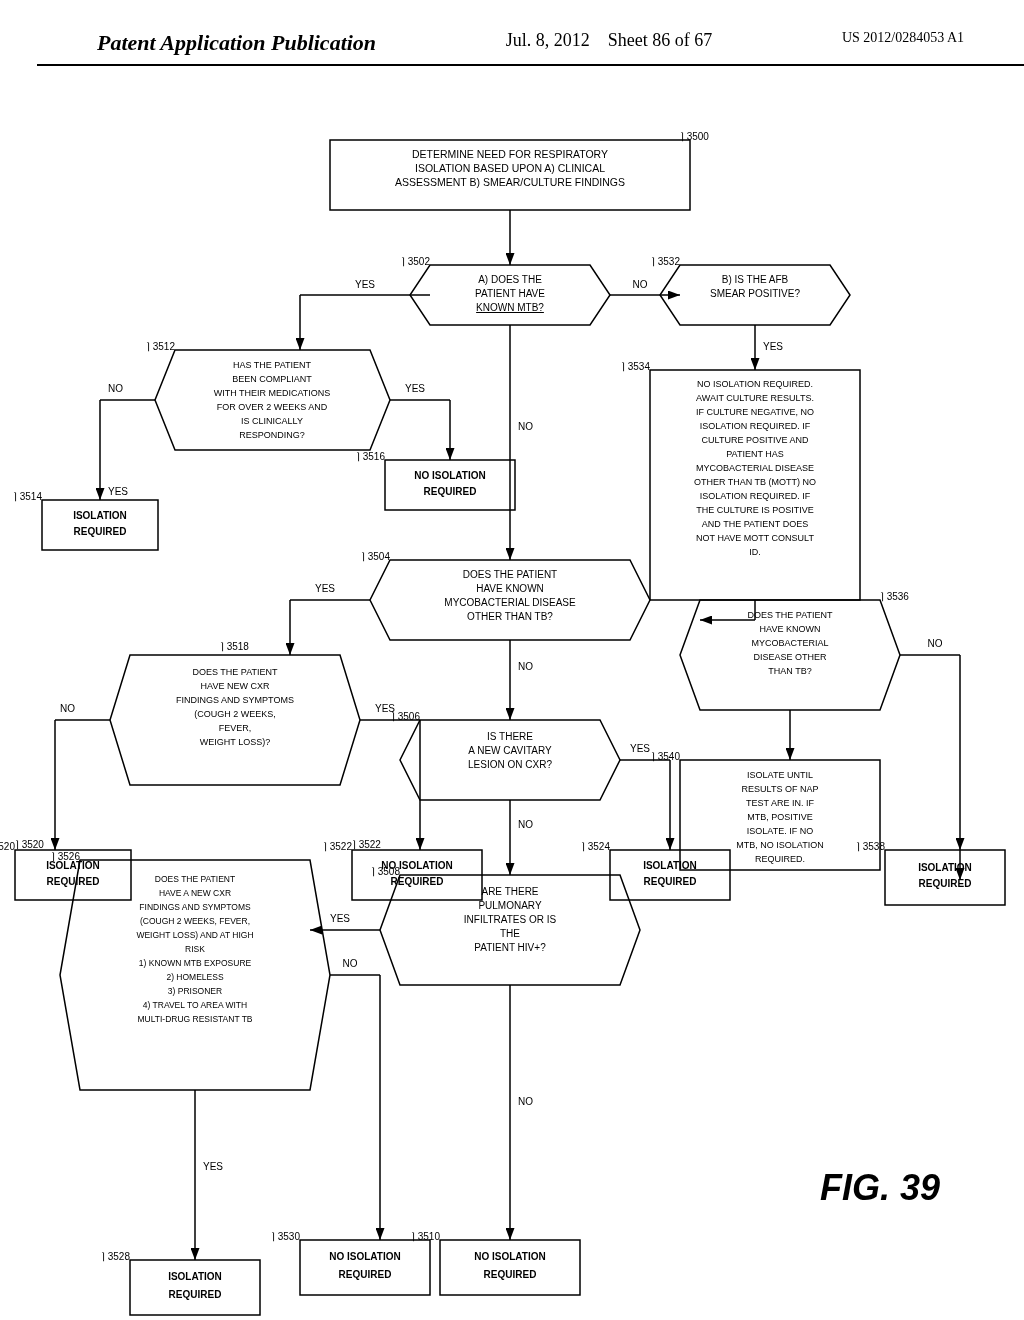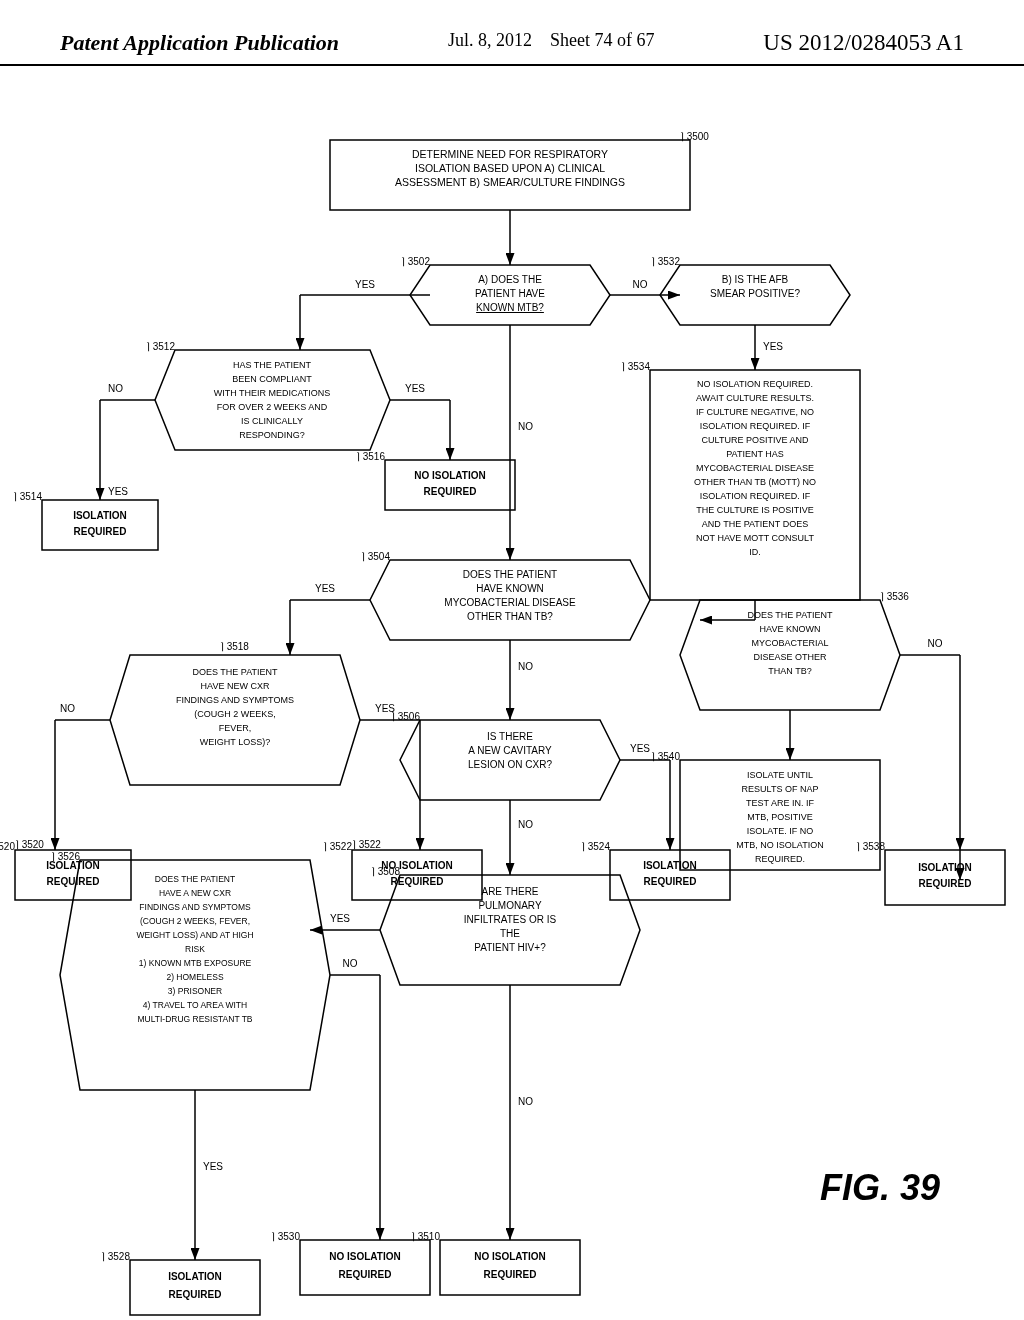--- a/index.html
+++ b/index.html
@@ -11,53 +11,54 @@
       overflow: hidden;
       position: relative;
     }
     .header {
       display: flex;
       justify-content: space-between;
       align-items: flex-start;
       padding: 30px 60px 0 60px;
       border-bottom: 2px solid #000;
       padding-bottom: 8px;
+      margin-left: 37px;
     }
     .header-left {
       font-size: 22px;
       font-weight: bold;
       font-style: italic;
     }
     .header-center {
       font-size: 18px;
       text-align: center;
     }
     .header-right {
-      font-size: 23px;
+      font-size: 14px;
     }
     .diagram-area {
       position: absolute;
       top: 120px;
       left: 0;
       width: 1024px;
       height: 1200px;
     }
     svg {
       width: 1024px;
       height: 1200px;
     }
   </style>
 </head>
 <body>
 
 <div class="header">
   <div class="header-left">Patent Application Publication</div>
   <div class="header-center">
     <span>Jul. 8, 2012</span>&nbsp;&nbsp;&nbsp;
-    <span>Sheet 74 of 67</span>
+    <span>Sheet 86 of 67</span>
   </div>
   <div class="header-right">US 2012/0284053 A1</div>
 </div>
 
 <div class="diagram-area">
   <svg viewBox="0 0 1024 1200" xmlns="http://www.w3.org/2000/svg">
     <defs>
       <marker id="arrowhead" markerWidth="8" markerHeight="6" refX="8" refY="3" orient="auto">
         <polygon points="0 0, 8 3, 0 6" fill="#000"></polygon>
       </marker>

